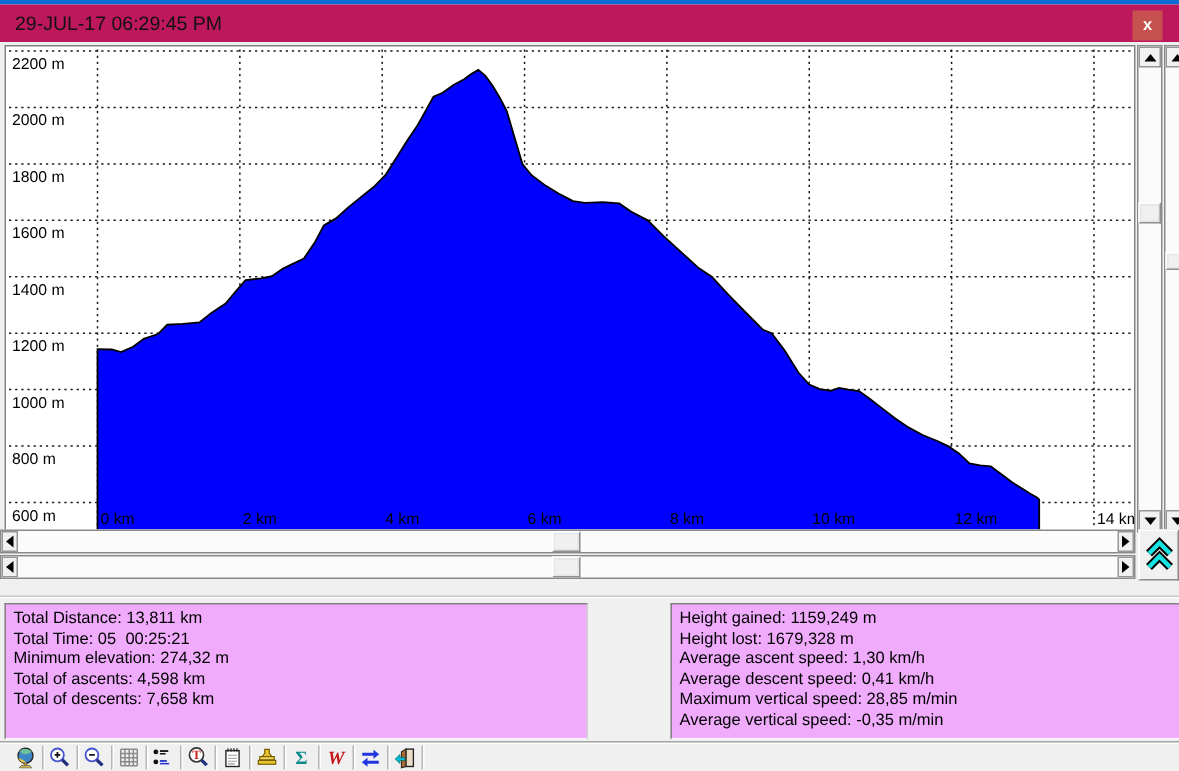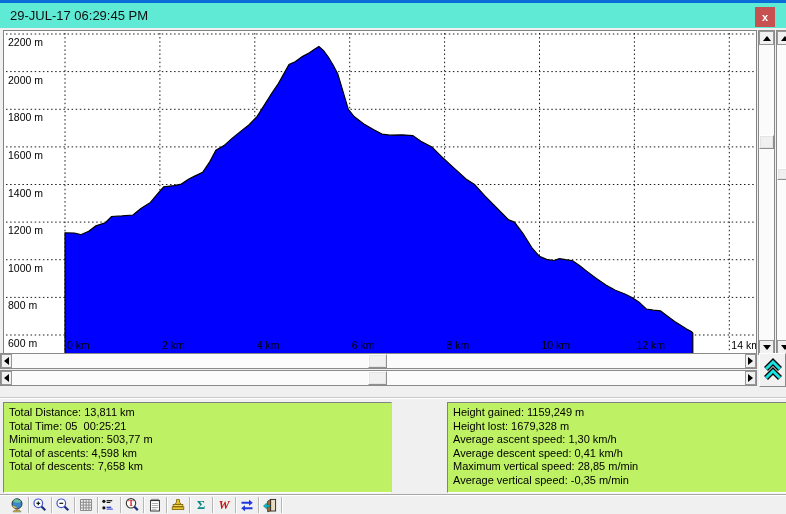--- a/index.html
+++ b/index.html
@@ -3,21 +3,21 @@
 <meta charset="utf-8">
 <style>
   html,body { margin:0; padding:0; background:#d8d8d8; }
   * { box-sizing:border-box; }
   .app {
     position:relative; width:786px; height:514px; overflow:hidden;
     background:#f0f0f0; font-family:"Liberation Sans","DejaVu Sans",sans-serif;
     color:#000;
   }
   .top-accent { position:absolute; left:0; top:0; width:786px; height:3px; background:#0A6CD6; }
-  .titlebar { position:absolute; left:0; top:3px; width:786px; height:25px; background:#5eead4; }
+  .titlebar { position:absolute; left:0; top:3px; width:786px; height:25px; background:#be185d; }
   .title { position:absolute; left:10px; top:5px; font-size:13px; color:#111; }
   .close-btn {
     position:absolute; left:755px; top:4px; width:20px; height:20px;
     background:#C75050; border:none; padding:0; cursor:pointer;
     color:#fff; font-size:11px; font-weight:bold; line-height:20px; text-align:center;
     font-family:"Liberation Sans",sans-serif;
   }
   .chart-panel {
     position:absolute; left:3px; top:30px; width:754px; height:325px;
     background:#fff; border:1px solid #828282;text-decoration:underline;
@@ -45,21 +45,21 @@
   .tri-right{ border-top:4px solid transparent; border-bottom:4px solid transparent; border-left:5px solid #000; }
 
   .collapse-btn {
     position:absolute; left:759px; top:353px; width:27px; height:34px;
     background:#f1f1f1; border:1px solid #8a8a8a; border-top-color:#fff; border-left-color:#fff;
     display:flex; align-items:center; justify-content:center; padding:0; cursor:pointer;
   }
   .groove { position:absolute; left:0; top:397px; width:786px; height:2px; border-top:1px solid #c8c8c8; border-bottom:1px solid #fff; }
 
   .info-panel {
-    position:absolute; top:402px; height:91px; background:#bef264;
+    position:absolute; top:402px; height:91px; background:#f0abfc;
     border:1px solid #828282; border-bottom-color:#fff; border-right-color:#cfcfcf;
     padding:3px 4px 0 5px; font-size:11px; line-height:13.6px;
   }
   .info-left { left:3px; width:389px; }
   .info-right { left:399px; width:386px;margin-left:48px; }
   .stat-line { white-space:pre; }
 
   .toolbar {
     position:absolute; left:0; top:494px; width:786px; height:20px;
     background:#f0f0f0; border-top:1px solid #a8a8a8; box-shadow:inset 0 1px 0 #fff;
@@ -168,21 +168,21 @@
       <path d="M3 20 L10 13 L17 20" fill="none" stroke="#000" stroke-width="5.6"></path>
       <path d="M3 20 L10 13 L17 20" fill="none" stroke="#17E3E3" stroke-width="3"></path>
     </svg>
   </button>
 
   <div class="groove"></div>
 
   <div class="info-panel info-left">
       <div class="stat-line">Total Distance: 13,811 km</div>
       <div class="stat-line">Total Time: 05  00:25:21</div>
-      <div class="stat-line">Minimum elevation: 503,77 m</div>
+      <div class="stat-line">Minimum elevation: 274,32 m</div>
       <div class="stat-line">Total of ascents: 4,598 km</div>
       <div class="stat-line">Total of descents: 7,658 km</div>
     </div>
   <div class="info-panel info-right">
       <div class="stat-line">Height gained: 1159,249 m</div>
       <div class="stat-line">Height lost: 1679,328 m</div>
       <div class="stat-line">Average ascent speed: 1,30 km/h</div>
       <div class="stat-line">Average descent speed: 0,41 km/h</div>
       <div class="stat-line">Maximum vertical speed: 28,85 m/min</div>
       <div class="stat-line">Average vertical speed: -0,35 m/min</div>

